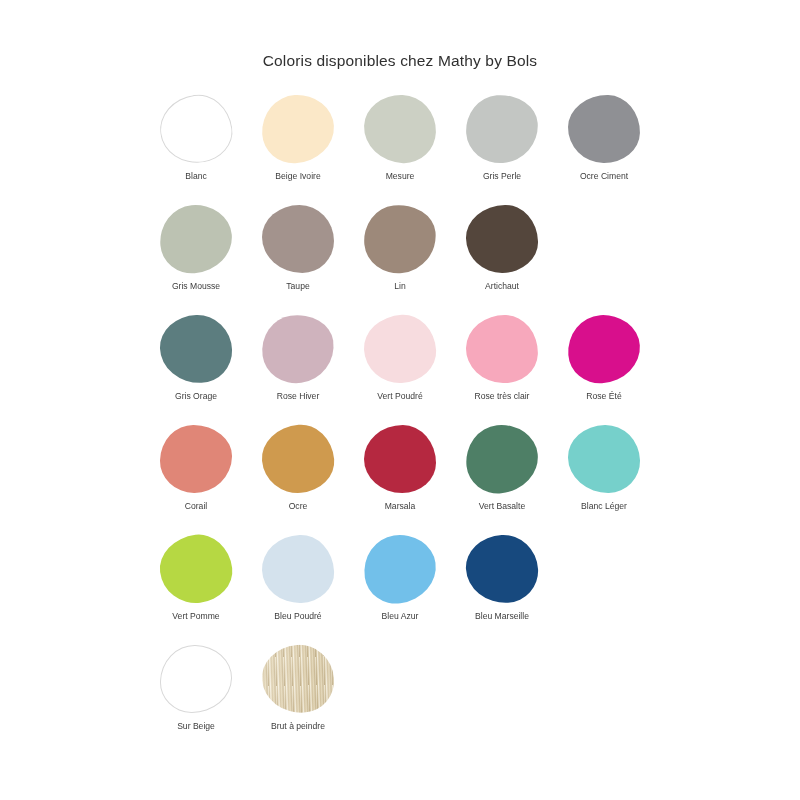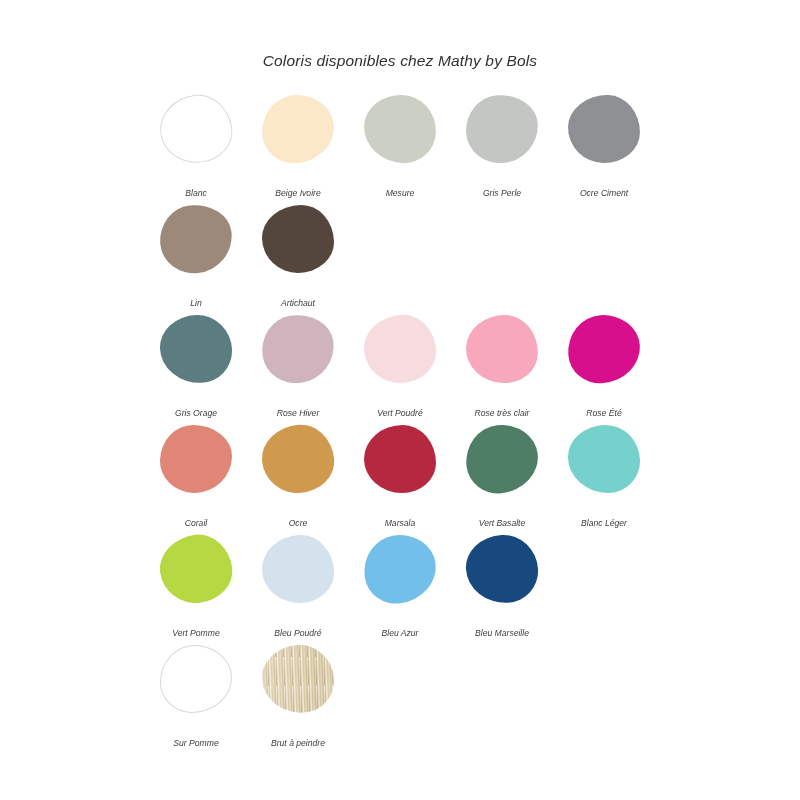--- a/index.html
+++ b/index.html
@@ -12,21 +12,20 @@
     background: #ffffff;
     font-family: "Liberation Sans", sans-serif;
     overflow: hidden;
   }
 
   .page {
     position: relative;
     width: 800px;
     height: 800px;
     background: #ffffff;
-    font-style: italic;
   }
 
   .title {
     position: absolute;
     top: 52px;
     left: 0;
     width: 800px;
     text-align: center;
     font-size: 15.5px;
     color: #303030;
@@ -91,21 +90,21 @@
       ),
       linear-gradient(100deg, #e6dcc3 0%, #dfd2b4 45%, #d5c7a4 75%, #e3d8be 100%);
   }
 
   .label {
     font-size: 8.6px;
     color: #3c3c3c;
     text-align: center;
     line-height: 12px;
     font-family: "Liberation Sans", sans-serif;
-    margin-top: 21px;
+    margin-top: 4px;
     white-space: nowrap;
   }
 </style>
 </head>
 <body>
 
 <div class="page">
 
   <div class="title">Coloris disponibles chez Mathy by Bols</div>
 
@@ -138,20 +137,32 @@
         <div class="cell">
           <div class="swatch-wrap">
             <div class="swatch" style="background: rgb(143, 144, 148); border-radius: 55% 45% 50% 50% / 48% 55% 45% 52%; transform: rotate(1deg);"></div>
           </div>
           <div class="label">Ocre Ciment</div>
         </div>
       </div>
       <div class="row">
         <div class="cell">
           <div class="swatch-wrap">
+            <div class="swatch" style="background: rgb(188, 194, 178); border-radius: 48% 52% 56% 44% / 55% 48% 52% 45%; transform: rotate(-5deg);"></div>
+          </div>
+          <div class="label">Gris Mousse</div>
+        </div>
+        <div class="cell">
+          <div class="swatch-wrap">
+            <div class="swatch" style="background: rgb(163, 147, 141); border-radius: 52% 48% 44% 56% / 47% 53%; transform: rotate(0deg);"></div>
+          </div>
+          <div class="label">Taupe</div>
+        </div>
+        <div class="cell">
+          <div class="swatch-wrap">
             <div class="swatch" style="background: rgb(157, 137, 122); border-radius: 46% 54% 52% 48% / 53% 45% 55% 47%; transform: rotate(-6deg);"></div>
           </div>
           <div class="label">Lin</div>
         </div>
         <div class="cell">
           <div class="swatch-wrap">
             <div class="swatch" style="background: rgb(84, 70, 60); border-radius: 55% 45% 50% 50% / 48% 55% 45% 52%; transform: rotate(-1deg);"></div>
           </div>
           <div class="label">Artichaut</div>
         </div>
@@ -244,21 +255,21 @@
             <div class="swatch" style="background: rgb(23, 73, 126); border-radius: 52% 48% 44% 56% / 47% 53%; transform: rotate(-3deg);"></div>
           </div>
           <div class="label">Bleu Marseille</div>
         </div>
       </div>
       <div class="row">
         <div class="cell">
           <div class="swatch-wrap">
             <div class="swatch outline" style="border-radius: 48% 52% 56% 44% / 55% 48% 52% 45%; transform: rotate(1deg);"></div>
           </div>
-          <div class="label">Sur Pomme</div>
+          <div class="label">Sur Beige</div>
         </div>
         <div class="cell">
           <div class="swatch-wrap">
             <div class="swatch wood" style="border-radius: 52% 48% 44% 56% / 47% 53%; transform: rotate(-5deg);"></div>
           </div>
           <div class="label">Brut à peindre</div>
         </div>
       </div>
     </div>
 

